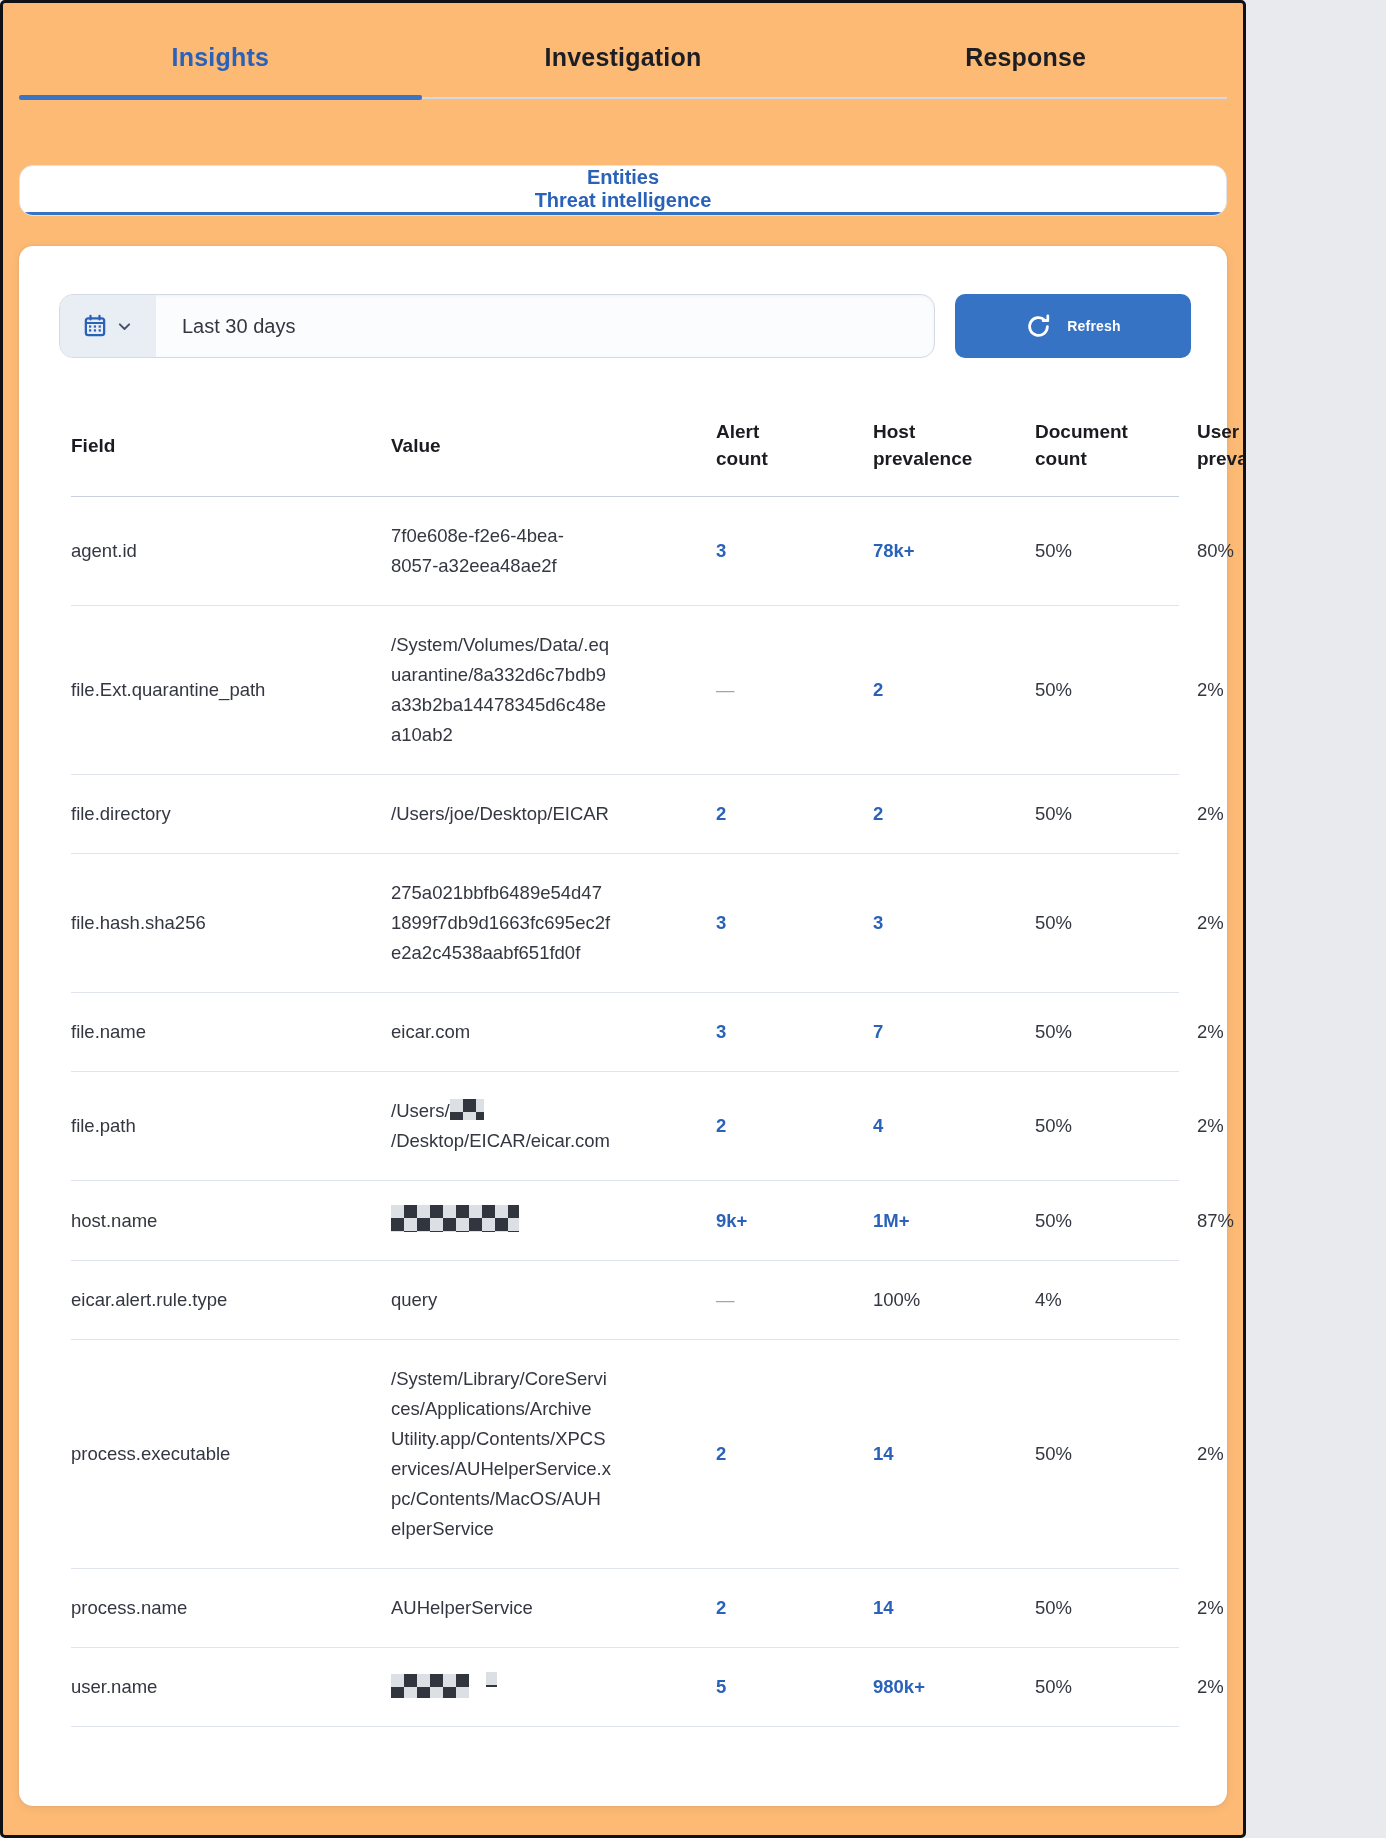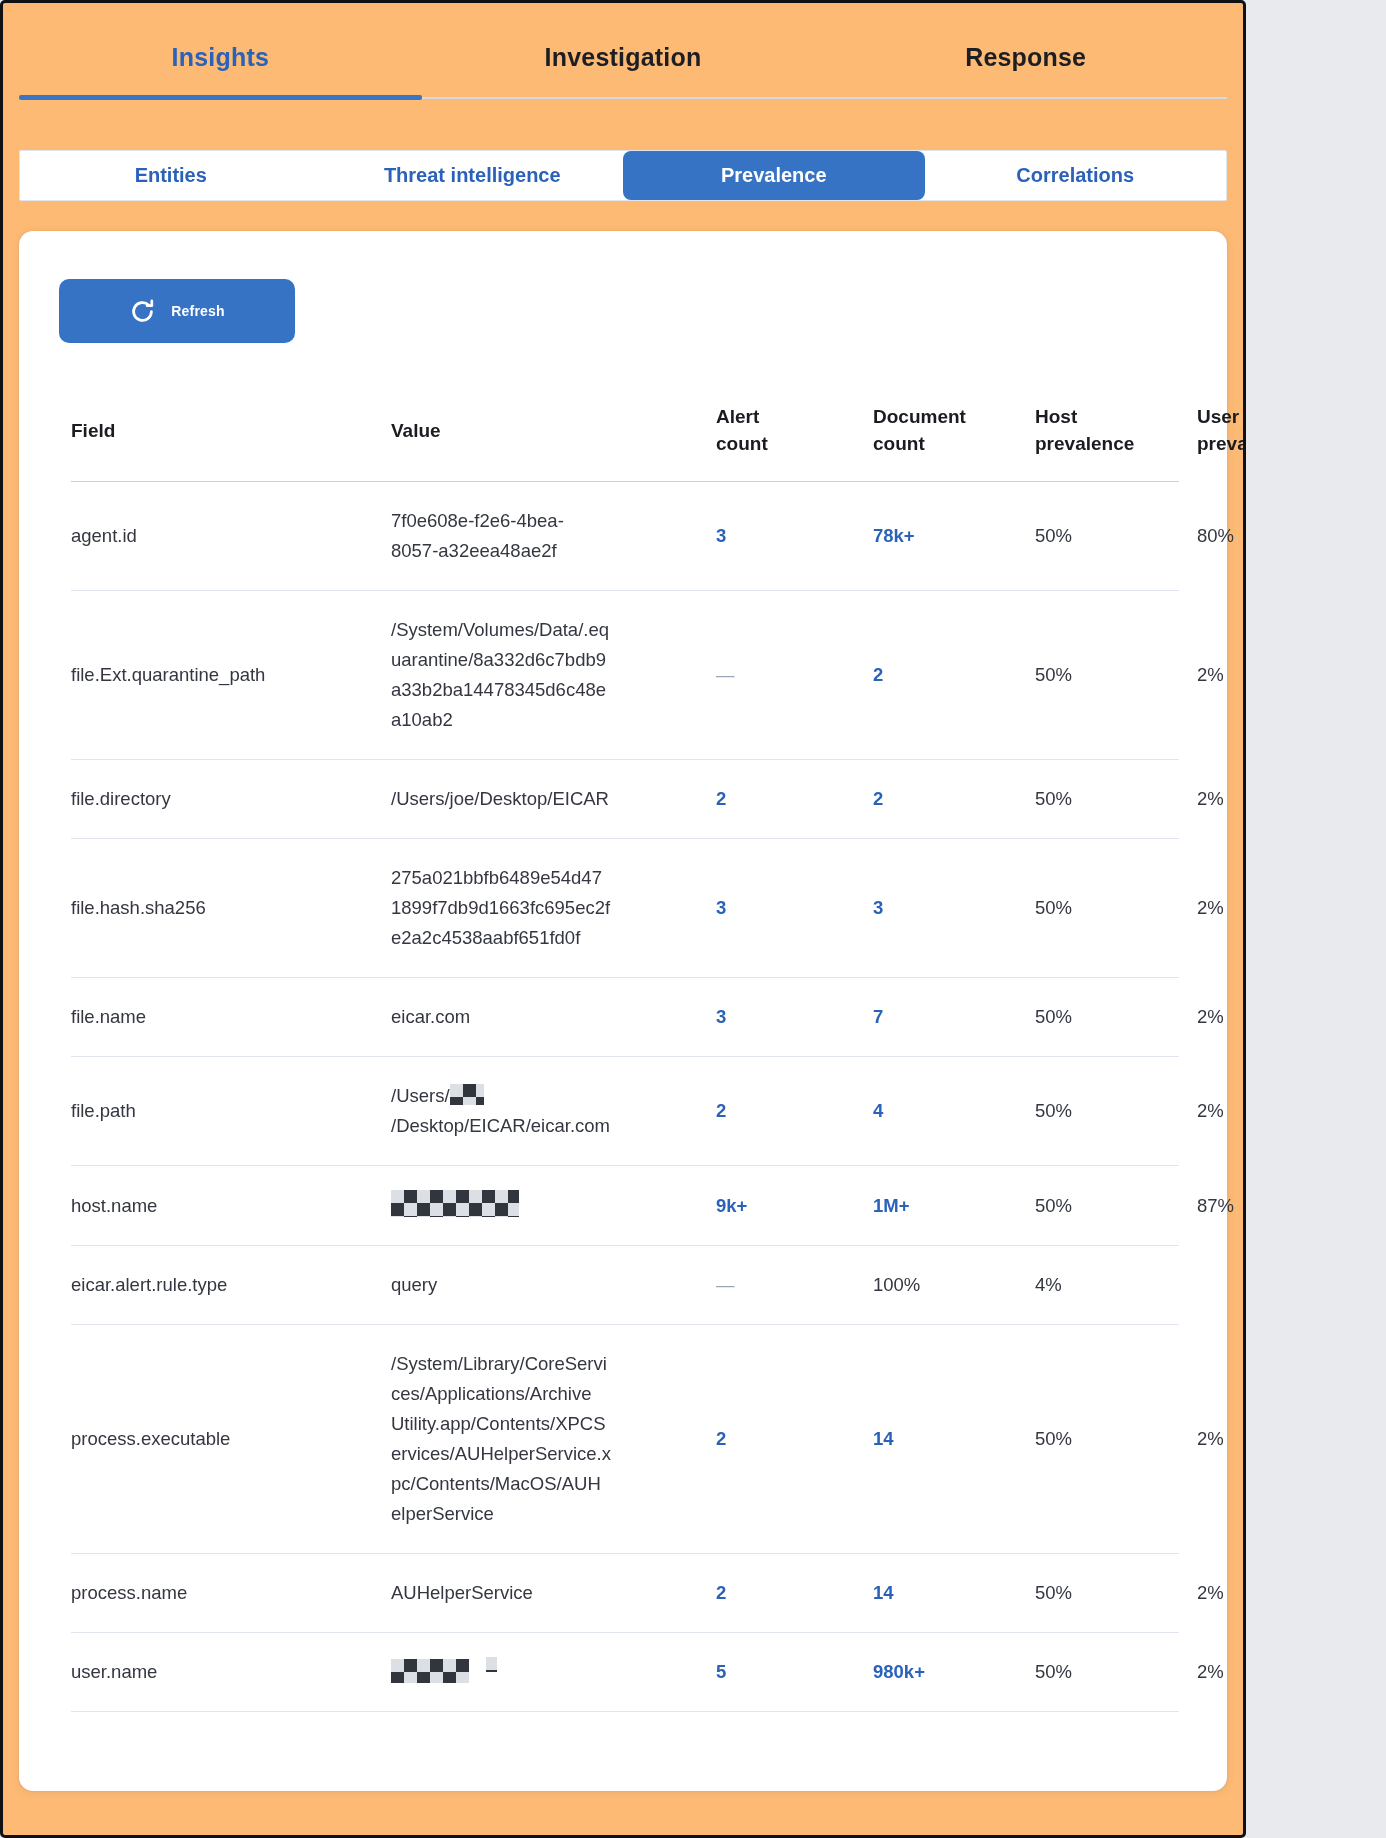--- a/index.html
+++ b/index.html
@@ -24,23 +24,24 @@
     letter-spacing:.2px;
   }
   .main-tab.active{color:#2a62ba;}
   .main-tab.active::after{
     content:"";position:absolute;left:0;right:0;bottom:-3px;height:5px;
     background:#3a74c5;border-radius:2px;
   }
 
   
   .sub-tabs{
-    display:flex;margin:51px 16px 0;background:#fff;
-    border:1px solid #dfe4ee;border-radius:2px;height:51px;
+    display:flex;margin:66px 16px 0;background:#fff;
+    border:1px solid #dfe4ee;border-radius:14px;height:51px;
     overflow:hidden;
+    flex-direction:column;
   }
   .sub-tab{
     flex:1;display:flex;align-items:center;justify-content:center;
     font-size:20px;font-weight:600;color:#2a62ba;cursor:pointer;
     border-radius:8px;
   }
   .sub-tab.active{background:#3673c5;color:#fff;}
 
   
   .card{
@@ -121,39 +122,64 @@
   <nav class="sub-tabs">
       <div class="sub-tab">Entities</div>
       <div class="sub-tab">Threat intelligence</div>
       <div class="sub-tab active">Prevalence</div>
       <div class="sub-tab">Correlations</div>
     </nav>
 
   <section class="card">
 
     <div class="toolbar">
+      <div class="datepicker">
+        <div class="dp-prepend">
+          <span>
+            <svg width="24" height="24" viewBox="0 0 16 16" fill="none">
+              <rect x="1.9" y="2.9" width="12.2" height="11.2" rx="1.6" stroke="#2a62ba" stroke-width="1.5"></rect>
+              <path d="M2.2 6H13.8" stroke="#2a62ba" stroke-width="1.4"></path>
+              <path d="M5 1.2v2.4M11 1.2v2.4" stroke="#2a62ba" stroke-width="1.5" stroke-linecap="round"></path>
+              <g fill="#2a62ba">
+                <rect x="4" y="7.6" width="1.5" height="1.5"></rect>
+                  <rect x="7.2" y="7.6" width="1.5" height="1.5"></rect>
+                  <rect x="10.4" y="7.6" width="1.5" height="1.5"></rect>
+                <rect x="4" y="10.2" width="1.5" height="1.5"></rect>
+                  <rect x="7.2" y="10.2" width="1.5" height="1.5"></rect>
+                  <rect x="10.4" y="10.2" width="1.5" height="1.5"></rect>
+              </g>
+            </svg>
+          </span>
+          <span>
+            <svg width="17" height="17" viewBox="0 0 16 16" fill="none">
+              <path d="M3.6 6l4.4 4.4L12.4 6" stroke="#46526a" stroke-width="1.8" stroke-linecap="round" stroke-linejoin="round"></path>
+            </svg>
+          </span>
+        </div>
+        <div class="dp-value">Last 30 days</div>
+      </div>
 
       <button class="refresh">
         <span>
           <svg width="27" height="27" viewBox="0 0 20 20" fill="none">
             <path d="M16.6 10a6.6 6.6 0 1 1-1.93-4.67" stroke="#fff" stroke-width="2" stroke-linecap="round"></path>
             <path d="M16.9 2.2v3.5h-3.5" stroke="#fff" stroke-width="2" stroke-linecap="round" stroke-linejoin="round"></path>
           </svg>
         </span>
         <span>Refresh</span>
       </button>
     </div>
 
     <div class="table">
       <div class="grid thead" id="thead">
           <div class="cell">Field</div>
           <div class="cell">Value</div>
           <div class="cell">Alert count</div>
+          <div class="cell">Host prevalence</div>
           <div class="cell">Document count</div>
-          <div class="cell">Host prevalence</div>
           <div class="cell">User prevalence</div>
         </div>
       <div id="tbody">
           <div class="grid row">
             <div class="cell"><span>agent.id</span></div>
             <div class="cell value-cell">7f0e608e-f2e6-4bea-8057-a32eea48ae2f</div>
             <div class="cell"><a class="lnk">3</a></div>
             <div class="cell"><a class="lnk">78k+</a></div>
             <div class="cell"><span>50%</span></div>
             <div class="cell"><span>80%</span></div>

